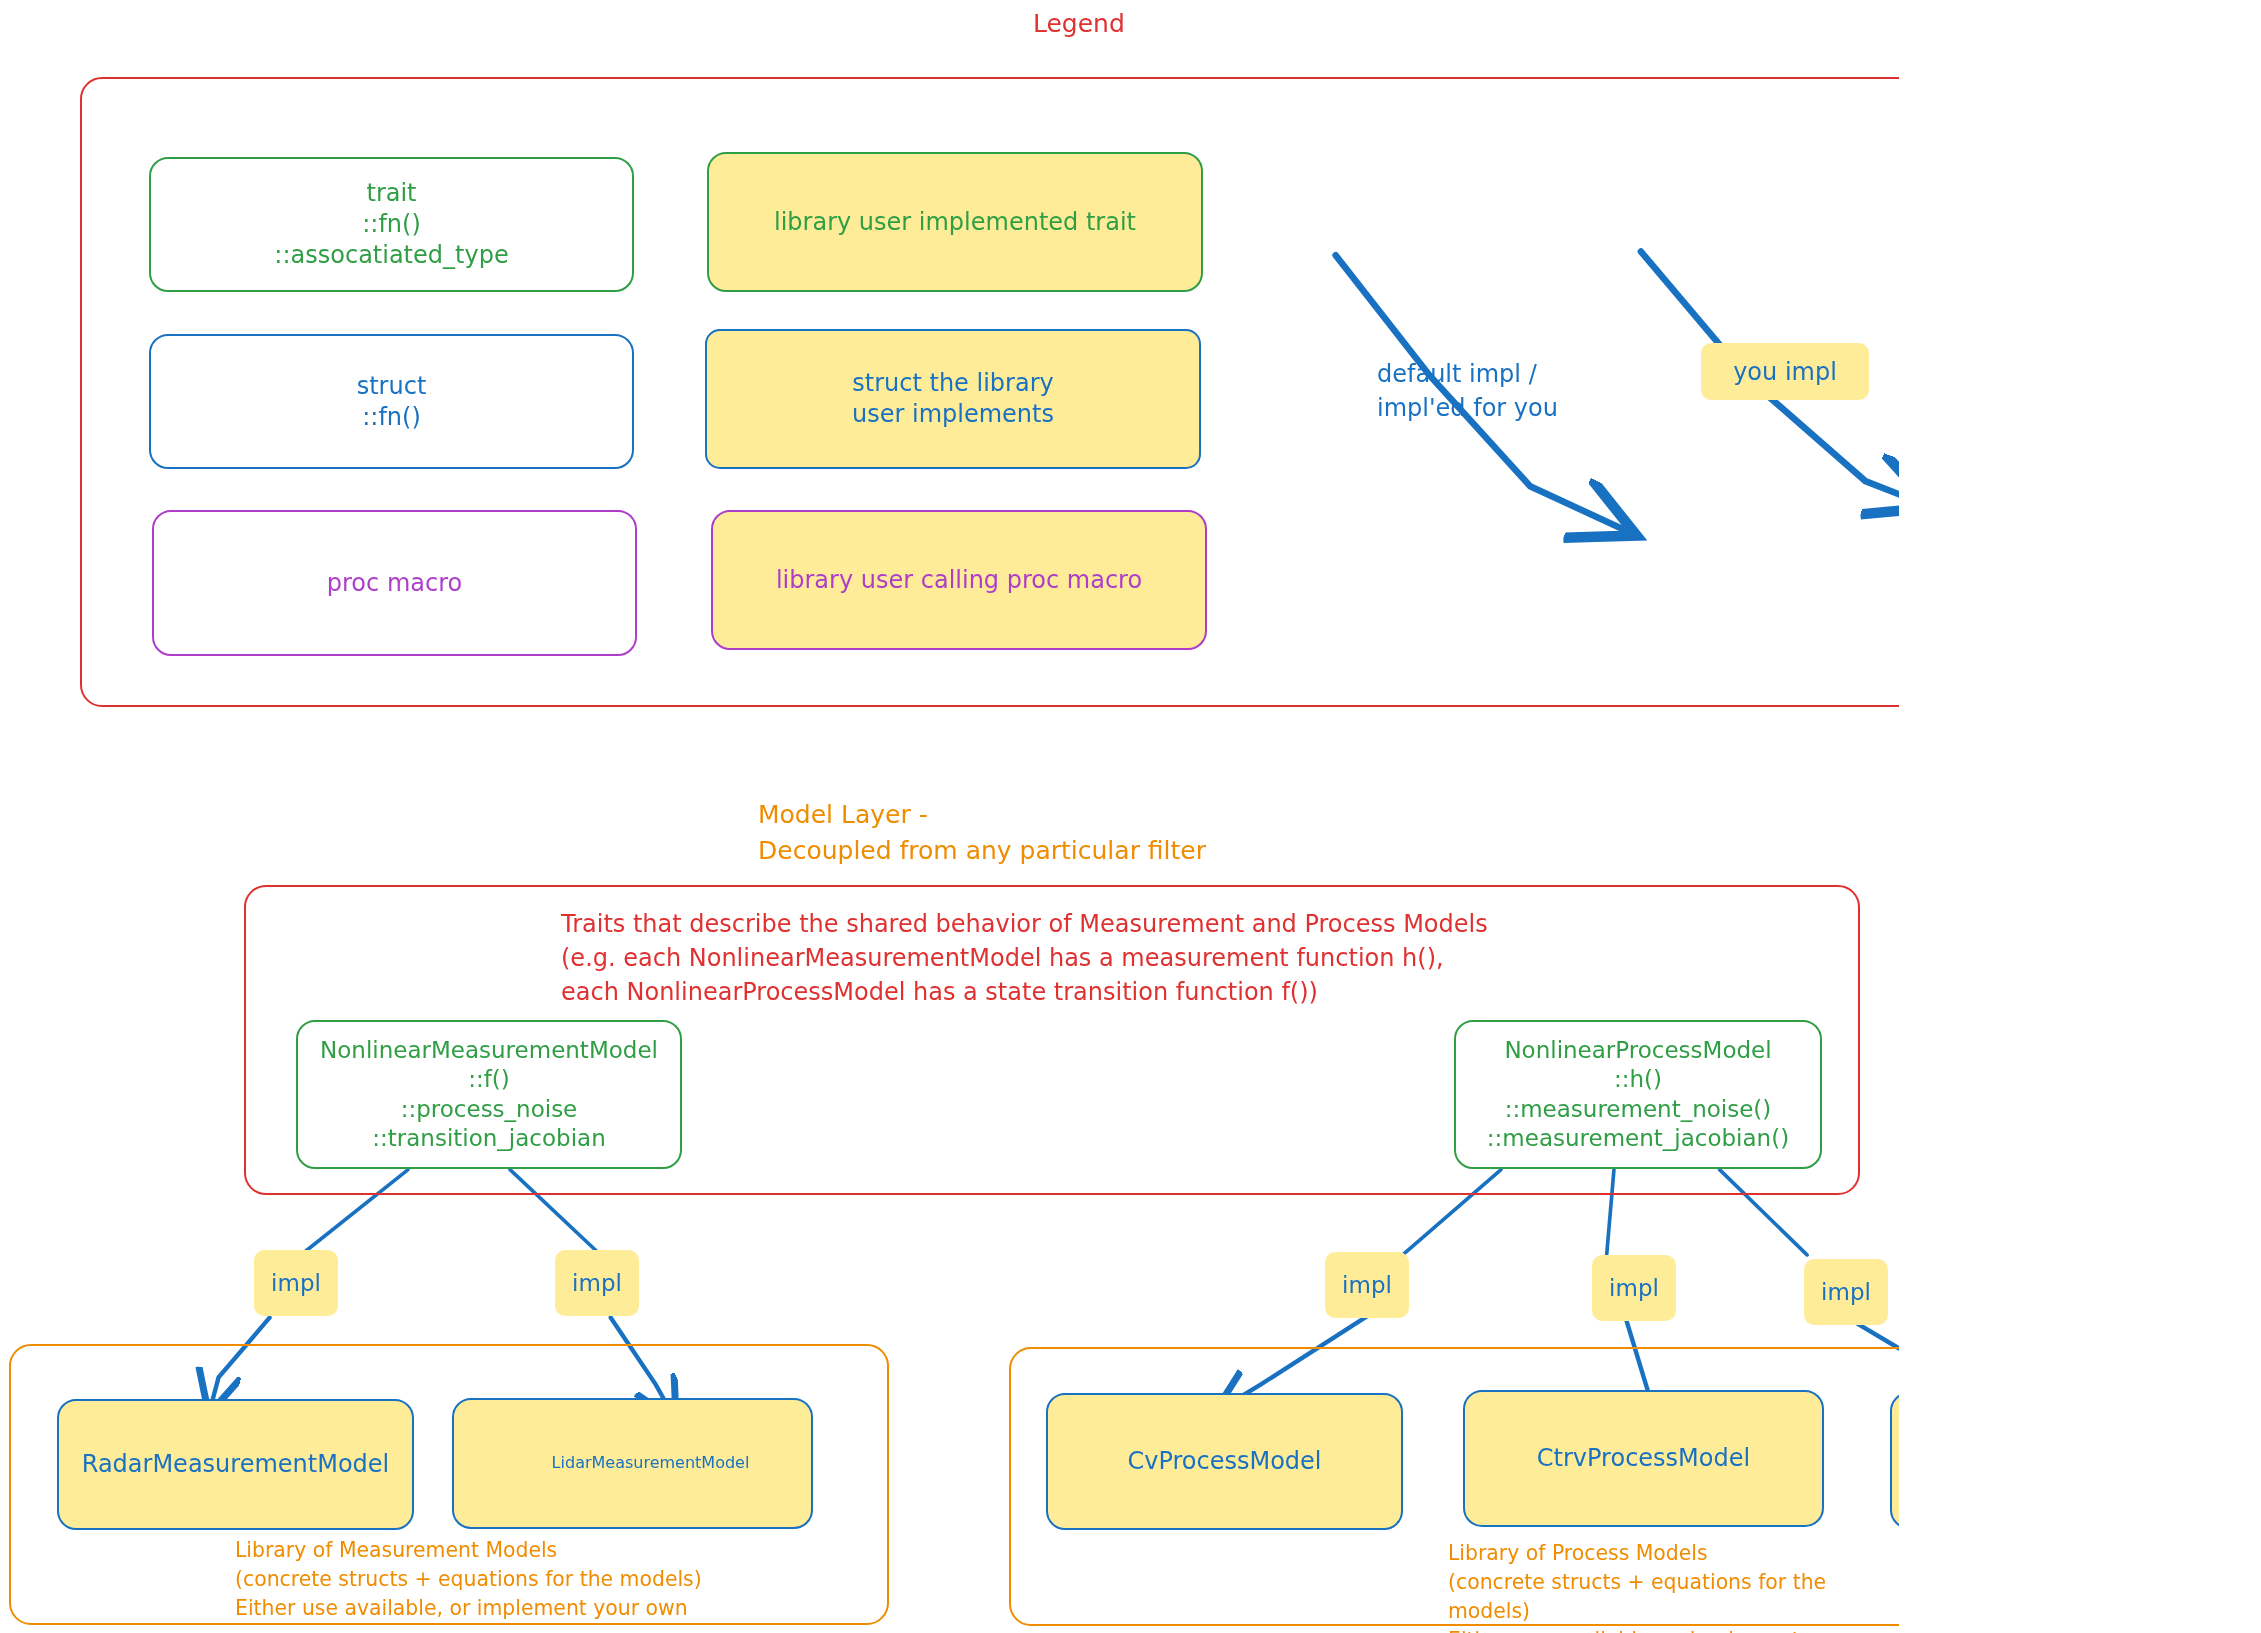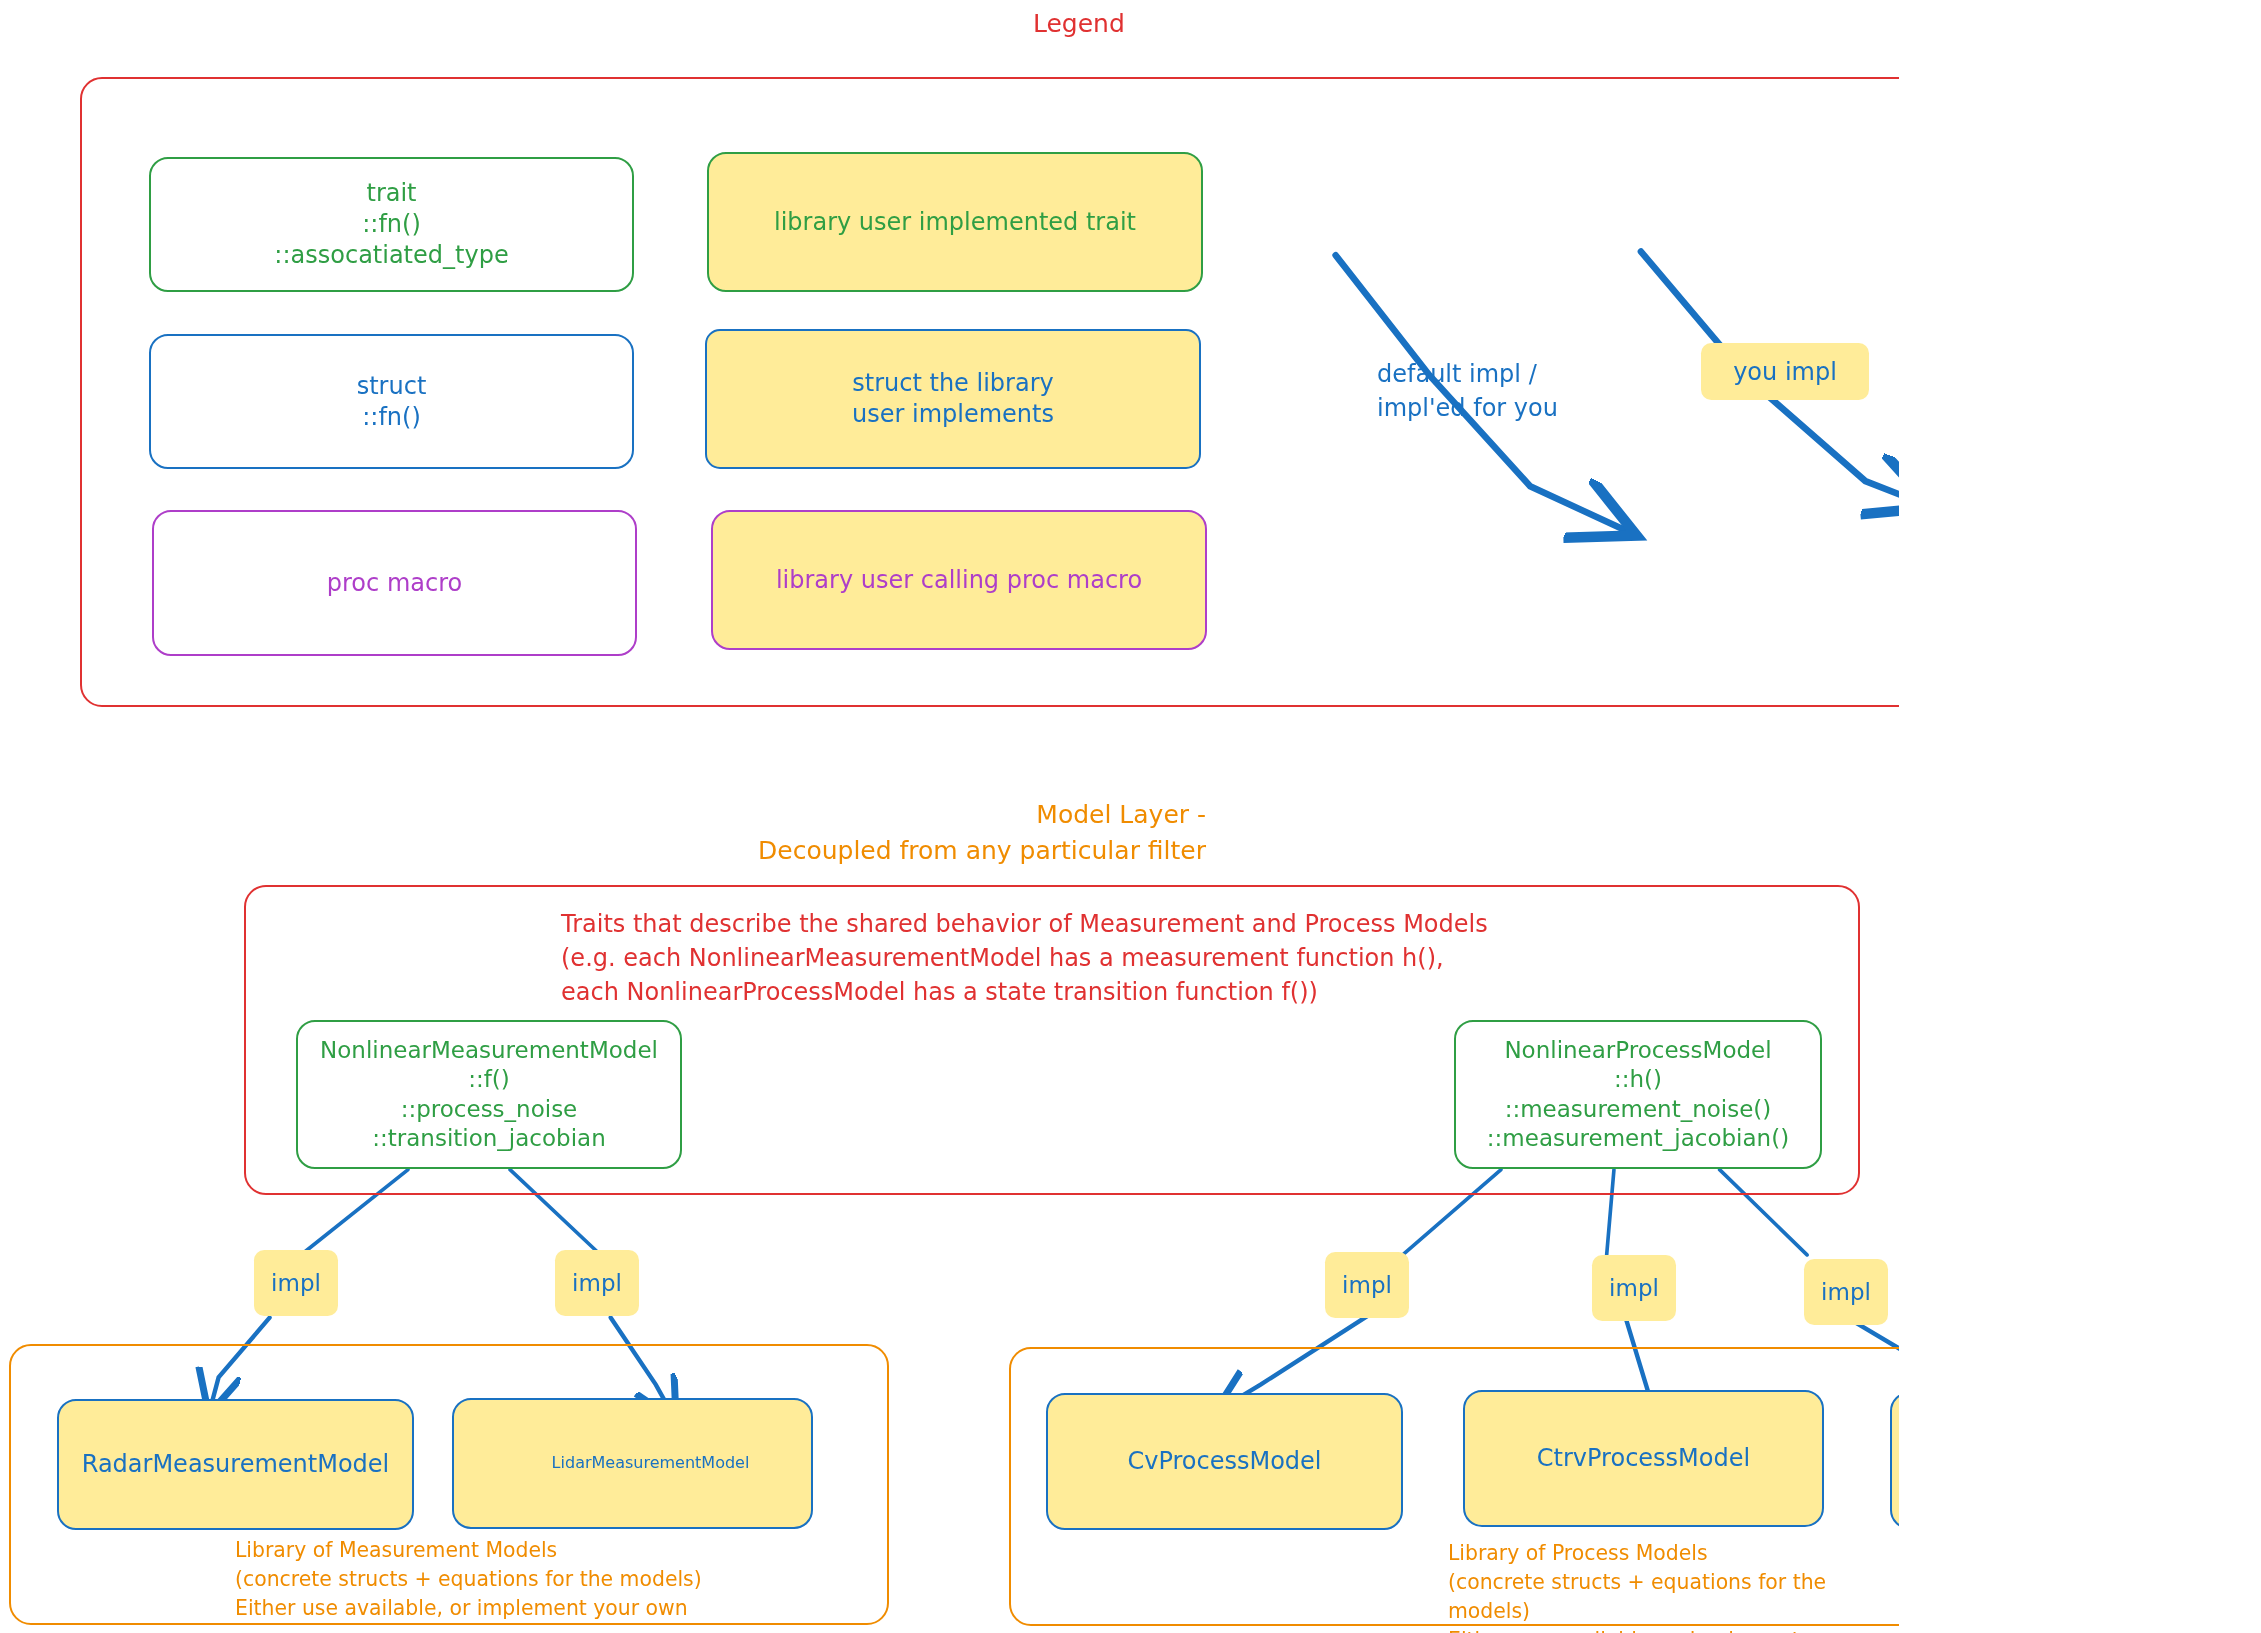--- a/index.html
+++ b/index.html
@@ -129,21 +129,21 @@
 
   <div class="node box b-purple fill-white" style="left:152px; top:510px; width:485px; height:146px; font-size:24px;">proc macro</div>
 
   <div class="node box b-purple fill-yellow" style="left:711px; top:510px; width:496px; height:140px; font-size:24px;">library user calling proc macro</div>
 
   <div class="label t-blue" style="left:1377px; top:357px; font-size:24px;">default impl /
 impl'ed for you</div>
 
   <div class="chip" style="left:1701px; top:343px; width:168px; height:57px; font-size:24px;">you impl</div>
 
-  <div class="label t-orange" style="left:758px; top:797px; font-size:25px;text-align:right;">Model Layer -
+  <div class="label t-orange" style="left:758px; top:797px; font-size:25px;">Model Layer -
 Decoupled from any particular filter</div>
 
   <div class="grp red" style="left:244px; top:885px; width:1616px; height:310px;"></div>
 
   <div class="label t-red" style="left:561px; top:907px; font-size:24px;">Traits that describe the shared behavior of Measurement and Process Models
 (e.g. each NonlinearMeasurementModel has a measurement function h(),
 each NonlinearProcessModel has a state transition function f())</div>
 
   <div class="node box b-green fill-white" style="left:281px; top:1020px; width:386px; height:149px; font-size:23px;margin-left:15px;">NonlinearMeasurementModel
 ::f()

